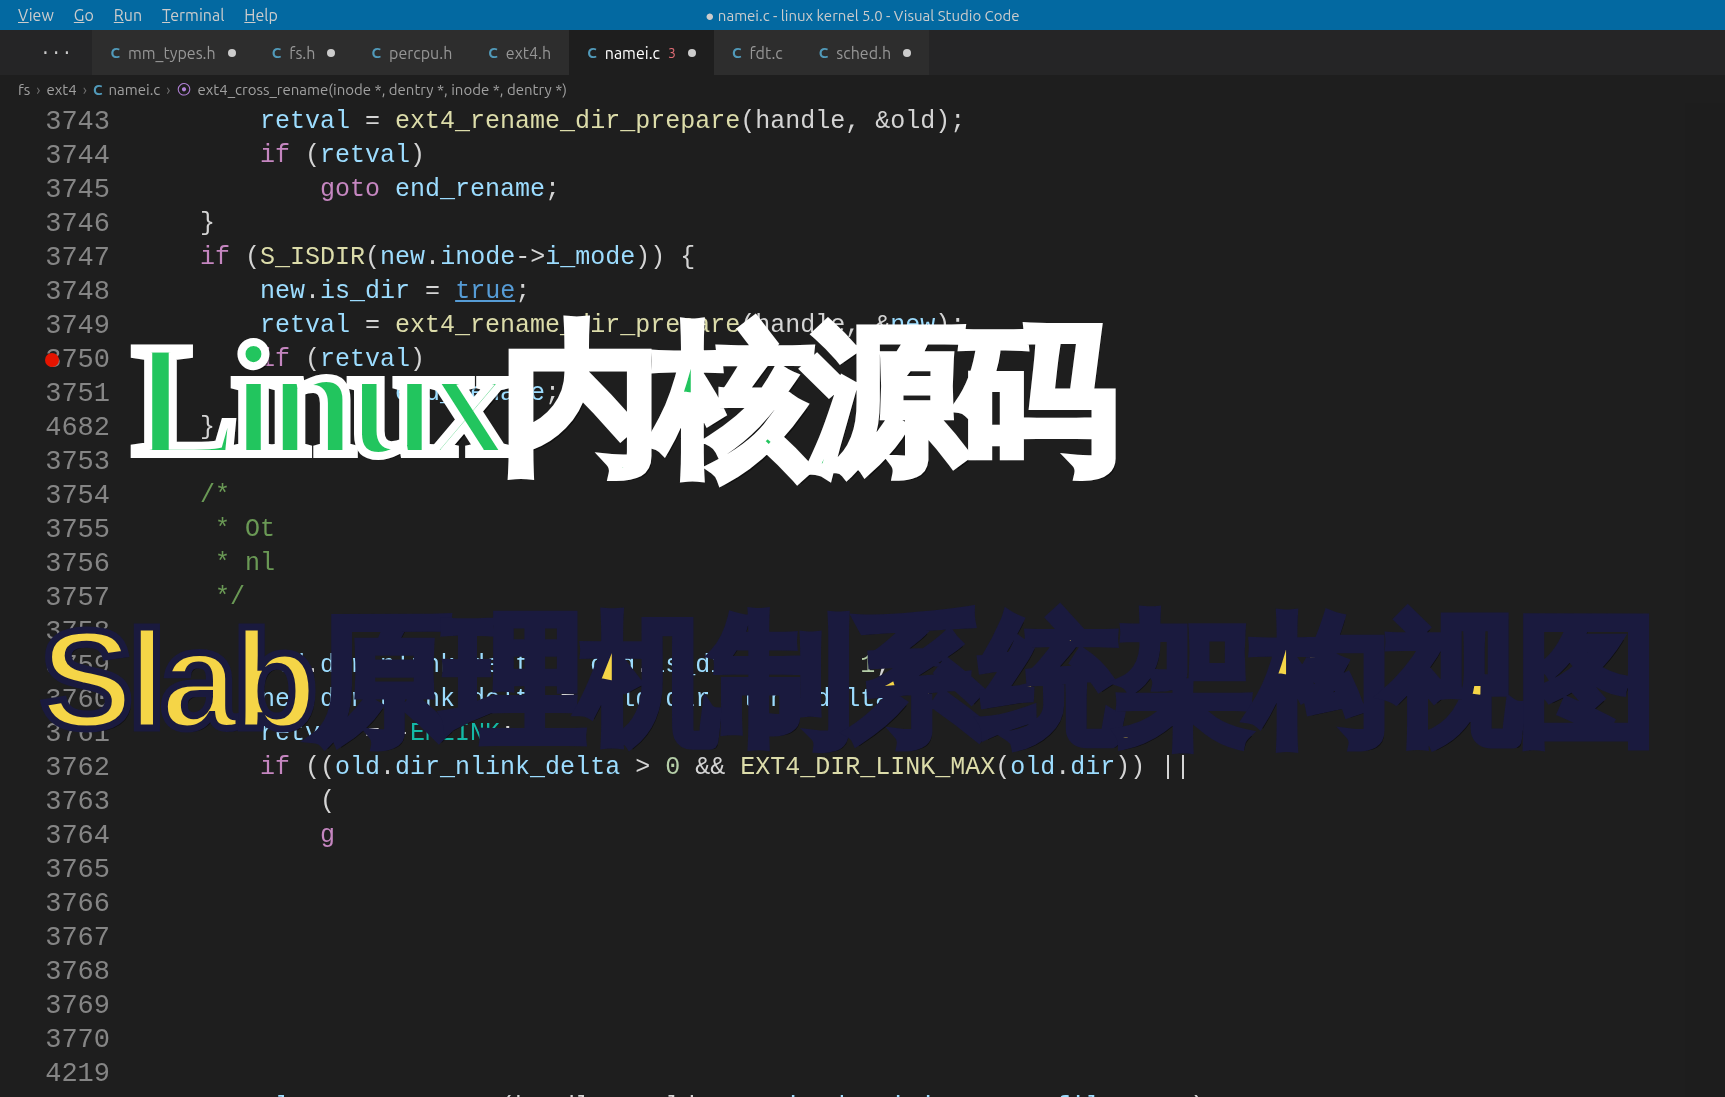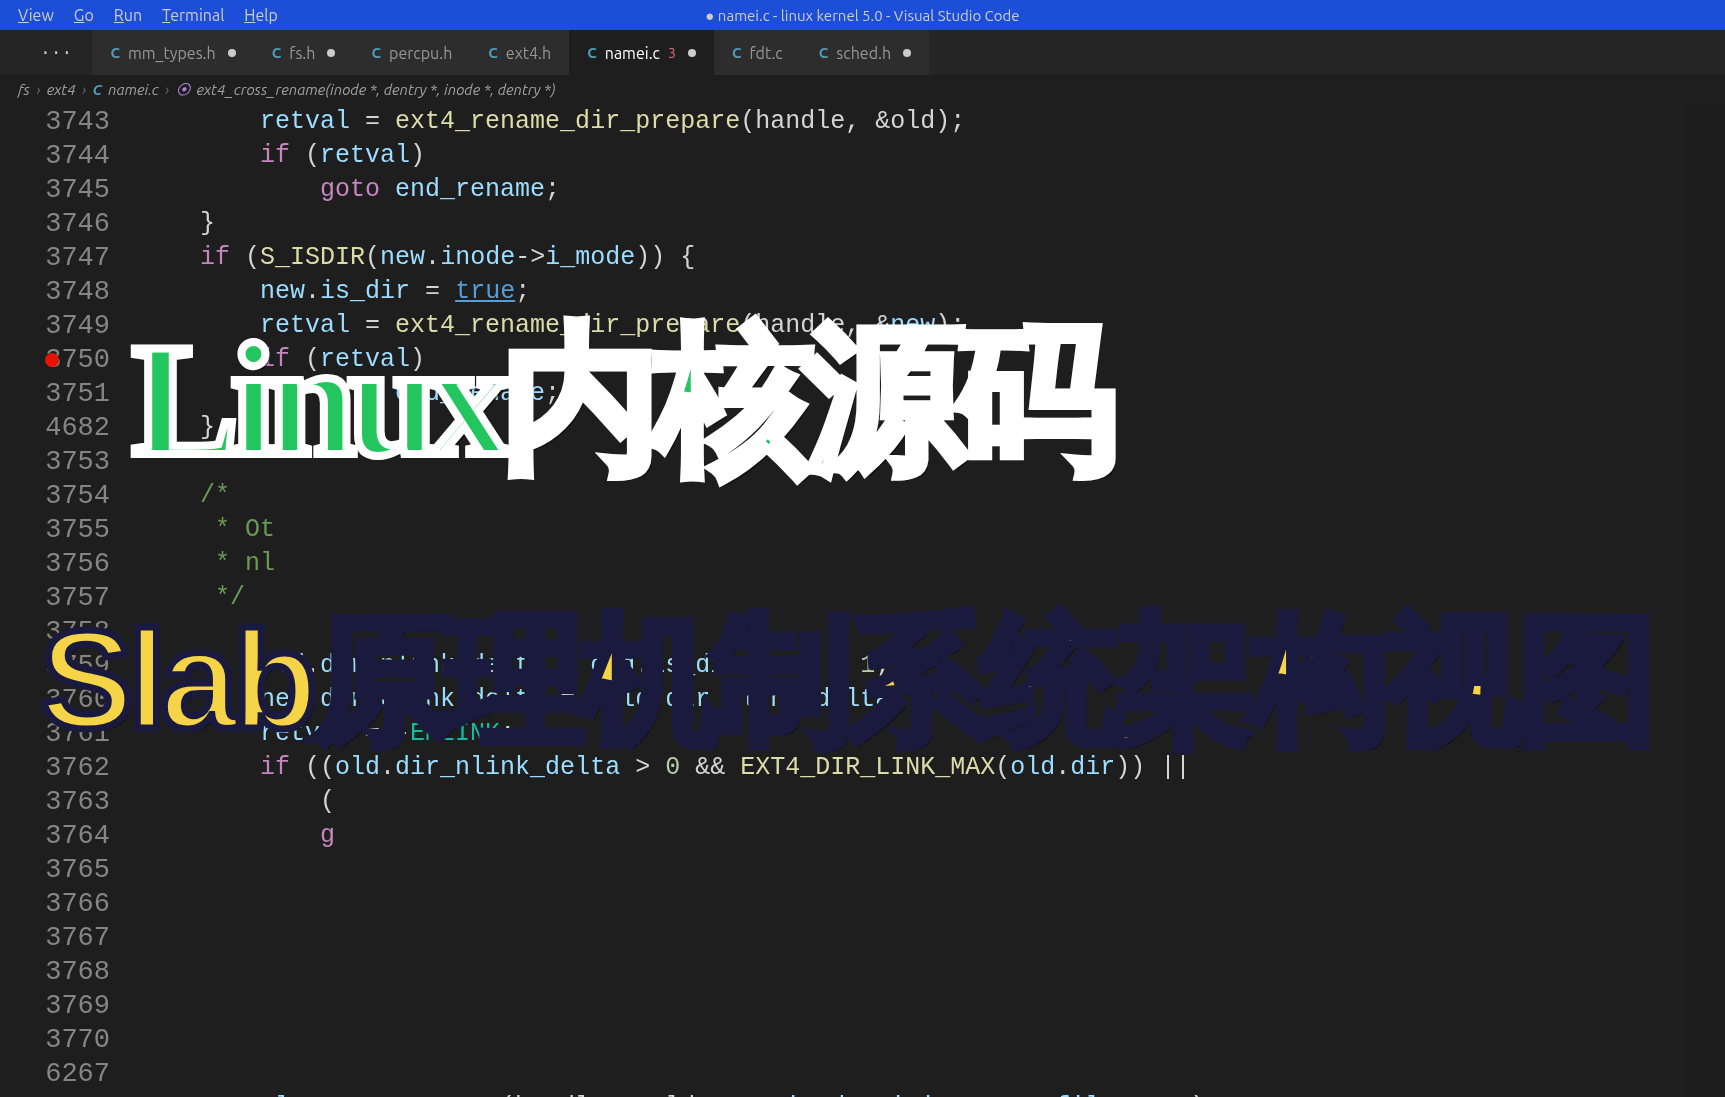--- a/index.html
+++ b/index.html
@@ -7,21 +7,21 @@
   width: 1725px;
   height: 1097px;
   background: #1e1e1e;
   font-family: Consolas, 'Courier New', monospace;
   color: #d4d4d4;
   overflow: hidden;
   position: relative;
 }
 .menubar {
   height: 30px;
-  background: #1d4ed8;
+  background: #0369a1;
   display: flex;
   align-items: center;
   padding: 0 8px;
   font-family: 'Segoe UI', Ubuntu, sans-serif;
   font-size: 16px;
   position: relative;
 }
 .menubar-item {
   padding: 0 10px;
   cursor: pointer;
@@ -87,21 +87,20 @@
 }
 .breadcrumb {
   height: 28px;
   display: flex;
   align-items: center;
   padding-left: 18px;
   font-family: 'Segoe UI', Ubuntu, sans-serif;
   font-size: 15px;
   color: #a0a0a0;
   background: #1e1e1e;
-  font-style: italic;
 }
 .breadcrumb-sep {
   margin: 0 6px;
   color: #6e6e6e;
 }
 .bc-icon {
   color: #519aba;
   font-weight: bold;
   margin-right: 6px;
 }
@@ -274,21 +273,21 @@
       <div class="gutter-line">3761</div>
       <div class="gutter-line">3762</div>
       <div class="gutter-line">3763</div>
       <div class="gutter-line">3764</div>
       <div class="gutter-line">3765</div>
       <div class="gutter-line">3766</div>
       <div class="gutter-line">3767</div>
       <div class="gutter-line">3768</div>
       <div class="gutter-line">3769</div>
       <div class="gutter-line">3770</div>
-      <div class="gutter-line">6267</div>
+      <div class="gutter-line">4219</div>
       <div class="gutter-line">3772</div>
     </div>
   <div class="code" id="code"><div class="line">        <span class="v">retval</span> <span class="op">=</span> <span class="fn">ext4_rename_dir_prepare</span>(handle, <span class="op">&amp;</span>old);</div><div class="line">        <span class="k">if</span> (<span class="v">retval</span>)</div><div class="line">            <span class="k">goto</span> <span class="v">end_rename</span>;</div><div class="line">    }</div><div class="line">    <span class="k">if</span> (<span class="fn">S_ISDIR</span>(<span class="v">new</span>.<span class="v">inode</span><span class="op">-&gt;</span><span class="v">i_mode</span>)) {</div><div class="line">        <span class="v">new</span>.<span class="v">is_dir</span> <span class="op">=</span> <span class="bool">true</span>;</div><div class="line">        <span class="v">retval</span> <span class="op">=</span> <span class="fn">ext4_rename_dir_prepare</span>(handle, <span class="op">&amp;</span><span class="v">new</span>);</div><div class="line">        <span class="k">if</span> (<span class="v">retval</span>)</div><div class="line">            <span class="k">goto</span> <span class="v">end_rename</span>;</div><div class="line">    }</div><div class="line"></div><div class="line">    <span class="c">/*</span></div><div class="line">    <span class="c"> * Ot</span></div><div class="line">    <span class="c"> * nl</span></div><div class="line">    <span class="c"> */</span></div><div class="line">    <span class="k"></span></div><div class="line">        <span class="v">old</span>.<span class="v">dir_nlink_delta</span> <span class="op">=</span> <span class="v">old</span>.<span class="v">is_dir</span> <span class="op">?</span> <span class="n">-1</span> <span class="op">:</span> <span class="n">1</span>;</div><div class="line">        <span class="v">new</span>.<span class="v">dir_nlink_delta</span> <span class="op">=</span> <span class="op">-</span><span class="v">old</span>.<span class="v">dir_nlink_delta</span>;</div><div class="line">        <span class="v">retval</span> <span class="op">=</span> <span class="op">-</span><span class="s">EMLINK</span>;</div><div class="line">        <span class="k">if</span> ((<span class="v">old</span>.<span class="v">dir_nlink_delta</span> <span class="op">&gt;</span> <span class="n">0</span> <span class="op">&amp;&amp;</span> <span class="fn">EXT4_DIR_LINK_MAX</span>(<span class="v">old</span>.<span class="v">dir</span>)) <span class="op">||</span></div><div class="line">            (</div><div class="line">            <span class="k">g</span></div><div class="line"></div><div class="line"></div><div class="line"></div><div class="line"></div><div class="line"></div><div class="line"></div><div class="line"></div><div class="line">    <span class="v">retval</span> <span class="op">=</span> <span class="fn">ext4_setent</span>(handle, <span class="op">&amp;</span>old, <span class="v">new</span>.<span class="v">inode</span><span class="op">-&gt;</span><span class="v">i_ino</span>, <span class="v">new_file_type</span>);</div></div>
 </div>
 
 <div class="minimap"></div>
 
 <div class="overlay-red">Linux内核源码</div>
 <div class="overlay-yellow">Slab原理机制系统架构视图</div>
 

